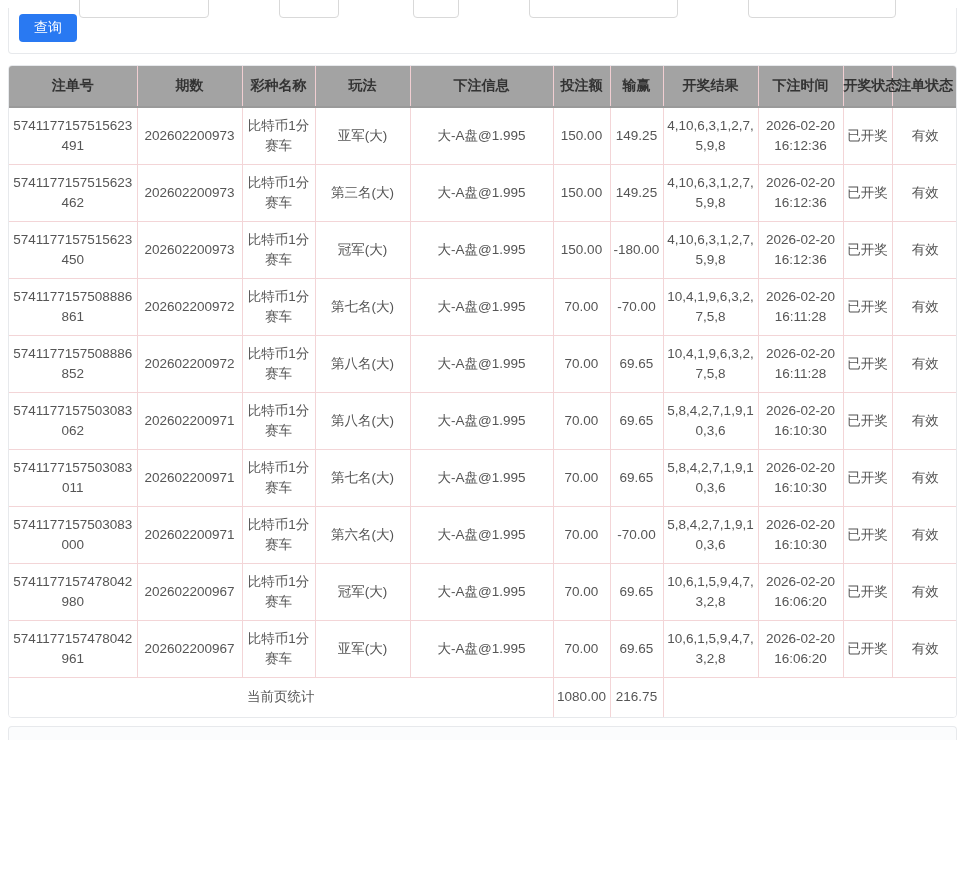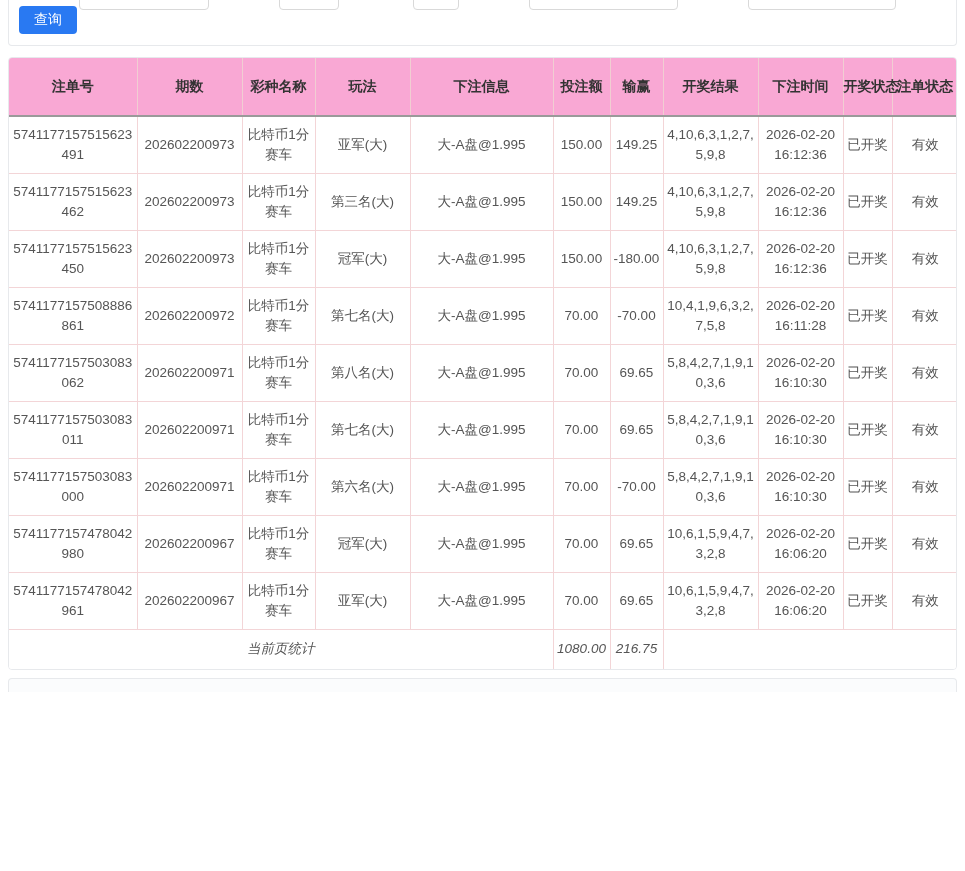--- a/index.html
+++ b/index.html
@@ -6,21 +6,21 @@
   html, body {
     margin: 0; padding: 0;
     width: 965px; height: 871px;
     overflow: hidden;
     background: #ffffff;
     font-family: "Liberation Sans", "DejaVu Sans", sans-serif;
   }
   
   .filter-card {
     position: relative;
-    margin: 0 8px;
+    margin: 8px 8px;
     height: 46px;
     background: #ffffff;
     border: 1px solid #e7e9ec;
     border-top: none;
     border-radius: 0 0 4px 4px;
   }
   .filter-input {
     position: absolute;
     top: -22px;
     height: 32px;
@@ -59,25 +59,25 @@
     overflow: hidden;
   }
   table.bets {
     width: 100%;
     border-collapse: collapse;
     table-layout: fixed;
     font-size: 13.5px;
     color: #555;
   }
   table.bets th {
-    background: #f9a8d4;
+    background: #a3a3a3;
     color: #333;
     font-weight: 700;
     font-size: 14px;
-    height: 58px;
+    height: 41px;
     padding: 0;
     border-bottom: 2px solid #9a9a9a;
     border-left: 1px solid #f1ced2;
     white-space: nowrap;
     overflow: visible;
     text-align: center;
   }
   table.bets th:first-child { border-left: none; }
   table.bets td {
     border-top: 1px solid #f3d5d7;
@@ -85,21 +85,21 @@
     text-align: center;
     vertical-align: middle;
     padding: 8px 3px;
     line-height: 20px;
     word-break: break-all;
     background: #fff;
   }
   table.bets td:first-child { border-left: none; }
   tbody.data-rows tr { height: 57px; }
   tbody.summary-rows tr { height: 39px; }
-  tbody.summary-rows td { padding: 4px 3px; font-style: italic; }
+  tbody.summary-rows td { padding: 4px 3px; }
   
   col.c-betid   { width: 128px; }
   col.c-period  { width: 105px; }
   col.c-lottery { width: 73px;  }
   col.c-play    { width: 95px;  }
   col.c-betinfo { width: 143px; }
   col.c-amount  { width: 57px;  }
   col.c-winloss { width: 53px;  }
   col.c-result  { width: 95px;  }
   col.c-bettime { width: 85px;  }
@@ -204,20 +204,33 @@
           <td>第七名(大)</td>
           <td>大-A盘@1.995</td>
           <td>70.00</td>
           <td>-70.00</td>
           <td>10,4,1,9,6,3,2,7,5,8</td>
           <td>2026-02-20 16:11:28</td>
           <td>已开奖</td>
           <td>有效</td>
         </tr>
         <tr>
+          <td>5741177157508886852</td>
+          <td>202602200972</td>
+          <td>比特币1分赛车</td>
+          <td>第八名(大)</td>
+          <td>大-A盘@1.995</td>
+          <td>70.00</td>
+          <td>69.65</td>
+          <td>10,4,1,9,6,3,2,7,5,8</td>
+          <td>2026-02-20 16:11:28</td>
+          <td>已开奖</td>
+          <td>有效</td>
+        </tr>
+        <tr>
           <td>5741177157503083062</td>
           <td>202602200971</td>
           <td>比特币1分赛车</td>
           <td>第八名(大)</td>
           <td>大-A盘@1.995</td>
           <td>70.00</td>
           <td>69.65</td>
           <td>5,8,4,2,7,1,9,10,3,6</td>
           <td>2026-02-20 16:10:30</td>
           <td>已开奖</td>

